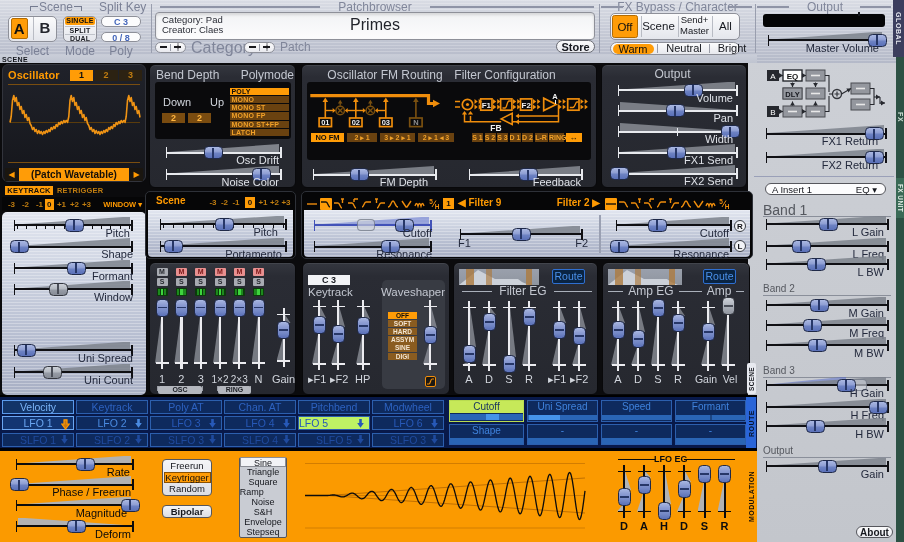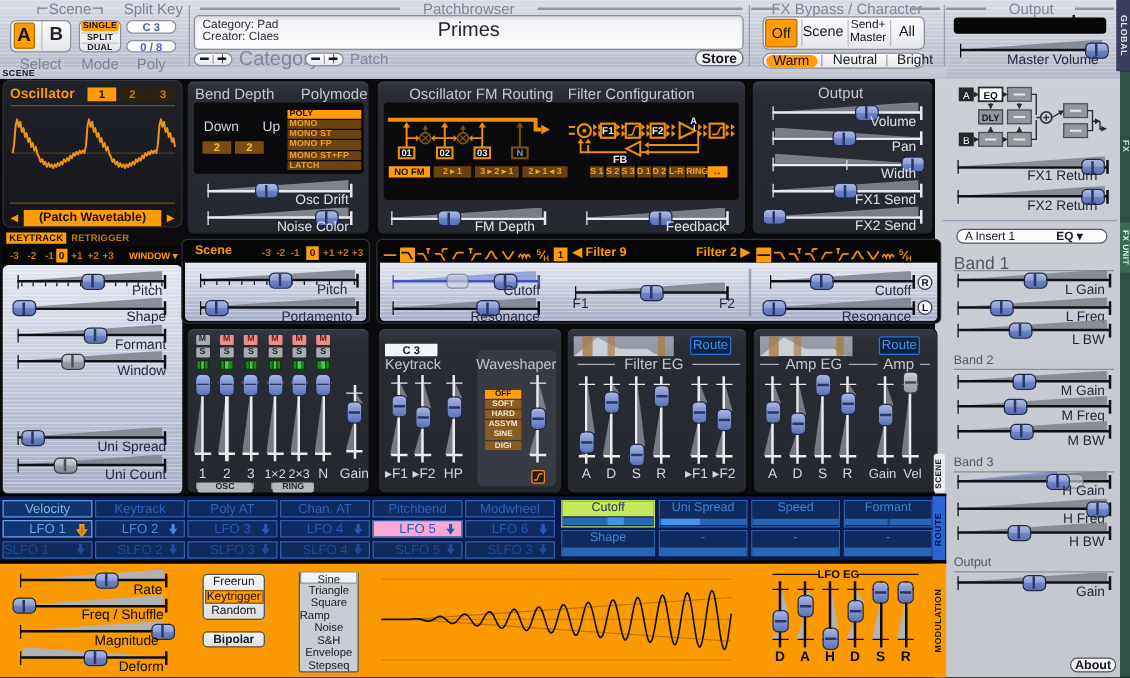--- a/index.html
+++ b/index.html
@@ -766,21 +766,21 @@
 <div style="position:absolute;left:747px;top:363px;width:9px;height:31px;display:flex;align-items:center;justify-content:center">
     <span style="writing-mode:vertical-rl;transform:rotate(180deg);font-size:6.5px;font-weight:bold;color:#16181e;letter-spacing:0.3px">SCENE</span>
   </div>
 <div style="position:absolute;left:0;top:395px;width:757px;height:56px;background:#08194a"></div>
 <div style="position:absolute;left:0;top:395px;width:757px;height:2px;background:#000"></div>
 <div style="position:absolute;left:2px;top:399.5px;width:72px;height:14px;background:#123468;border:1.2px solid #5a9aec;color:#7ab4f8;font-size:10.5px;text-align:center;line-height:12px">Velocity</div>
 <div style="position:absolute;left:2px;top:416px;width:72px;height:14px;background:#123572;border:1.2px solid #6aa6f2;color:#6aa6f2;font-size:10.5px;text-align:center;line-height:12px">LFO 1</div>
 <svg class="abs" style="left:61px;top:418.5px" width="9" height="11" viewBox="0 0 9 11">
     <path d="M3,0.8 H6 V5 H8.2 L4.5,10 L0.8,5 H3 Z" fill="#c87812" stroke="#ff9a02" stroke-width="1.2"></path>
   </svg>
-<div style="position:absolute;left:2px;top:432.5px;width:72px;height:14px;background:#0e2a5e;border:1.2px solid #2c5fae;color:#1f4a9e;font-size:10.5px;line-height:12px">SLFO 1</div>
+<div style="position:absolute;left:2px;top:432.5px;width:72px;height:14px;background:#0e2a5e;border:1.2px solid #2c5fae;color:#1f4a9e;font-size:10.5px;text-align:center;line-height:12px">SLFO 1</div>
 <svg class="abs" style="left:61px;top:435.0px" width="7" height="9" viewBox="0 0 7 9">
     <path d="M2.2,0 H4.8 V4 H6.8 L3.5,8.8 L0.2,4 H2.2 Z" fill="#1f4a9e"></path>
   </svg>
 <div style="position:absolute;left:76px;top:399.5px;width:72px;height:14px;background:#0e2a5e;border:1.2px solid #2c5fae;color:#2d62c0;font-size:10.5px;text-align:center;line-height:12px">Keytrack</div>
 <div style="position:absolute;left:76px;top:416px;width:72px;height:14px;background:#0e2a5e;border:1.2px solid #2c5fae;color:#4a8ae0;font-size:10.5px;text-align:center;line-height:12px">LFO 2</div>
 <svg class="abs" style="left:135px;top:418.5px" width="7" height="9" viewBox="0 0 7 9">
     <path d="M2.2,0 H4.8 V4 H6.8 L3.5,8.8 L0.2,4 H2.2 Z" fill="#4a8ae0"></path>
   </svg>
 <div style="position:absolute;left:76px;top:432.5px;width:72px;height:14px;background:#0e2a5e;border:1.2px solid #2c5fae;color:#1f4a9e;font-size:10.5px;text-align:center;line-height:12px">SLFO 2</div>
 <svg class="abs" style="left:135px;top:435.0px" width="7" height="9" viewBox="0 0 7 9">
@@ -798,21 +798,21 @@
 <div style="position:absolute;left:224px;top:399.5px;width:72px;height:14px;background:#0e2a5e;border:1.2px solid #2c5fae;color:#2d62c0;font-size:10.5px;text-align:center;line-height:12px">Chan. AT</div>
 <div style="position:absolute;left:224px;top:416px;width:72px;height:14px;background:#0e2a5e;border:1.2px solid #2c5fae;color:#2759b8;font-size:10.5px;text-align:center;line-height:12px">LFO 4</div>
 <svg class="abs" style="left:283px;top:418.5px" width="7" height="9" viewBox="0 0 7 9">
     <path d="M2.2,0 H4.8 V4 H6.8 L3.5,8.8 L0.2,4 H2.2 Z" fill="#2759b8"></path>
   </svg>
 <div style="position:absolute;left:224px;top:432.5px;width:72px;height:14px;background:#0e2a5e;border:1.2px solid #2c5fae;color:#1f4a9e;font-size:10.5px;text-align:center;line-height:12px">SLFO 4</div>
 <svg class="abs" style="left:283px;top:435.0px" width="7" height="9" viewBox="0 0 7 9">
     <path d="M2.2,0 H4.8 V4 H6.8 L3.5,8.8 L0.2,4 H2.2 Z" fill="#1f4a9e"></path>
   </svg>
 <div style="position:absolute;left:298px;top:399.5px;width:72px;height:14px;background:#0e2a5e;border:1.2px solid #2c5fae;color:#2d62c0;font-size:10.5px;text-align:center;line-height:12px">Pitchbend</div>
-<div style="position:absolute;left:298px;top:416px;width:72px;height:14px;background:#f9a8d4;border:1.2px solid #2c5fae;color:#2759b8;font-size:10.5px;text-align:center;line-height:12px">LFO 5</div>
+<div style="position:absolute;left:298px;top:416px;width:72px;height:14px;background:#bef264;border:1.2px solid #2c5fae;color:#2759b8;font-size:10.5px;line-height:12px">LFO 5</div>
 <svg class="abs" style="left:357px;top:418.5px" width="7" height="9" viewBox="0 0 7 9">
     <path d="M2.2,0 H4.8 V4 H6.8 L3.5,8.8 L0.2,4 H2.2 Z" fill="#2759b8"></path>
   </svg>
 <div style="position:absolute;left:298px;top:432.5px;width:72px;height:14px;background:#0e2a5e;border:1.2px solid #2c5fae;color:#1f4a9e;font-size:10.5px;text-align:center;line-height:12px">SLFO 5</div>
 <svg class="abs" style="left:357px;top:435.0px" width="7" height="9" viewBox="0 0 7 9">
     <path d="M2.2,0 H4.8 V4 H6.8 L3.5,8.8 L0.2,4 H2.2 Z" fill="#1f4a9e"></path>
   </svg>
 <div style="position:absolute;left:372px;top:399.5px;width:72px;height:14px;background:#0e2a5e;border:1.2px solid #2c5fae;color:#2d62c0;font-size:10.5px;text-align:center;line-height:12px">Modwheel</div>
 <div style="position:absolute;left:372px;top:416px;width:72px;height:14px;background:#0e2a5e;border:1.2px solid #2c5fae;color:#2759b8;font-size:10.5px;text-align:center;line-height:12px">LFO 6</div>
 <svg class="abs" style="left:431px;top:418.5px" width="7" height="9" viewBox="0 0 7 9">
@@ -860,21 +860,21 @@
 <div style="position:absolute;left:131.8px;top:458.5px;width:1.8px;height:11px;background:#0c0c0c"></div>
 <div style="position:absolute;left:75.5px;top:457.5px;width:19px;height:13px;border-radius:4.5px;background:linear-gradient(180deg,#aab8e2 0%,#8c9cd2 48%,#6f84c4 52%,#5a70b8 100%);border:1.4px solid #1f2948;box-sizing:border-box"></div>
 <div style="position:absolute;left:84.2px;top:459.0px;width:1.6px;height:10px;background:#273768"></div>
 <div style="position:absolute;left:10px;top:466.5px;width:120px;text-align:right;font-size:11px;color:#0a0a0a;line-height:11px">Rate</div>
 <div style="position:absolute;left:18px;top:476.0px;width:113px;height:8px;background:#b2b2b2;clip-path:polygon(0 100%,100% 0,100% 100%)"></div>
 <div style="position:absolute;left:16px;top:483.5px;width:117px;height:2.2px;background:#0c0c0c"></div>
 <div style="position:absolute;left:15.5px;top:479.0px;width:1.8px;height:11px;background:#0c0c0c"></div>
 <div style="position:absolute;left:131.8px;top:479.0px;width:1.8px;height:11px;background:#0c0c0c"></div>
 <div style="position:absolute;left:9.5px;top:478.0px;width:19px;height:13px;border-radius:4.5px;background:linear-gradient(180deg,#aab8e2 0%,#8c9cd2 48%,#6f84c4 52%,#5a70b8 100%);border:1.4px solid #1f2948;box-sizing:border-box"></div>
 <div style="position:absolute;left:18.2px;top:479.5px;width:1.6px;height:10px;background:#273768"></div>
-<div style="position:absolute;left:11px;top:487.0px;width:120px;text-align:right;font-size:11px;color:#0a0a0a;line-height:11px">Freq / Shuffle</div>
+<div style="position:absolute;left:11px;top:487.0px;width:120px;text-align:right;font-size:11px;color:#0a0a0a;line-height:11px">Phase / Freerun</div>
 <div style="position:absolute;left:18px;top:496.5px;width:113px;height:8px;background:#b2b2b2;clip-path:polygon(0 100%,100% 0,100% 100%)"></div>
 <div style="position:absolute;left:16px;top:504px;width:117px;height:2.2px;background:#0c0c0c"></div>
 <div style="position:absolute;left:15.5px;top:499.5px;width:1.8px;height:11px;background:#0c0c0c"></div>
 <div style="position:absolute;left:131.8px;top:499.5px;width:1.8px;height:11px;background:#0c0c0c"></div>
 <div style="position:absolute;left:120.5px;top:498.5px;width:19px;height:13px;border-radius:4.5px;background:linear-gradient(180deg,#aab8e2 0%,#8c9cd2 48%,#6f84c4 52%,#5a70b8 100%);border:1.4px solid #1f2948;box-sizing:border-box"></div>
 <div style="position:absolute;left:129.2px;top:500.0px;width:1.6px;height:10px;background:#273768"></div>
 <div style="position:absolute;left:7px;top:507.5px;width:120px;text-align:right;font-size:11px;color:#0a0a0a;line-height:11px">Magnitude</div>
 <div style="position:absolute;left:18px;top:517.5px;width:113px;height:8px;background:#b2b2b2;clip-path:polygon(0 0,0 100%,100% 100%)"></div>
 <div style="position:absolute;left:16px;top:525px;width:117px;height:2.2px;background:#0c0c0c"></div>
 <div style="position:absolute;left:15.5px;top:520.5px;width:1.8px;height:11px;background:#0c0c0c"></div>
@@ -1017,21 +1017,21 @@
 <div style="position:absolute;left:768px;top:148.5px;width:116px;height:8px;background:rgba(125,130,140,0.85);clip-path:polygon(0 100%,100% 0,100% 100%)"></div>
 <div style="position:absolute;left:766px;top:156px;width:120px;height:2.2px;background:#101014"></div>
 <div style="position:absolute;left:765.5px;top:151.5px;width:1.8px;height:11px;background:#101014"></div>
 <div style="position:absolute;left:884.8px;top:151.5px;width:1.8px;height:11px;background:#101014"></div>
 <div style="position:absolute;left:864.5px;top:150.5px;width:19px;height:13px;border-radius:4.5px;background:linear-gradient(180deg,#aab8e2 0%,#8c9cd2 48%,#6f84c4 52%,#5a70b8 100%);border:1.4px solid #1f2948;box-sizing:border-box"></div>
 <div style="position:absolute;left:873.2px;top:152.0px;width:1.6px;height:10px;background:#273768"></div>
 <div style="position:absolute;left:758px;top:159.5px;width:120px;text-align:right;font-size:11px;color:#23293c;line-height:11px">FX2 Return</div>
 <div style="position:absolute;left:754px;top:175.5px;width:140px;height:1.4px;background:#9aa0b8"></div>
 <div style="position:absolute;left:765px;top:182.5px;width:121px;height:12.5px;background:#fcfcfd;border:1px solid #55565c;border-radius:7px"></div>
 <div style="position:absolute;left:772px;top:184.5px;width:70px;height:9px;color:#16181e;font-size:9.5px;line-height:9px">A Insert 1</div>
-<div style="position:absolute;left:845px;top:184.5px;width:32px;height:9px;color:#16181e;font-size:9.5px;font-weight:bold;line-height:9px">EQ ▾</div>
+<div style="position:absolute;left:845px;top:184.5px;width:32px;height:9px;color:#16181e;font-size:9.5px;font-weight:normal;text-align:right;line-height:9px">EQ ▾</div>
 <div style="position:absolute;left:763px;top:205px;width:60px;height:10px;color:#55585f;font-size:14px;line-height:10px">Band 1</div>
 <div style="position:absolute;left:763px;top:215.5px;width:128px;height:1.2px;background:#8a8f9a"></div>
 <div style="position:absolute;left:768px;top:215.5px;width:118px;height:8px;background:rgba(125,130,140,0.85);clip-path:polygon(0 100%,100% 0,100% 100%)"></div>
 <div style="position:absolute;left:766px;top:223px;width:122px;height:2.2px;background:#101014"></div>
 <div style="position:absolute;left:765.5px;top:218.5px;width:1.8px;height:11px;background:#101014"></div>
 <div style="position:absolute;left:886.8px;top:218.5px;width:1.8px;height:11px;background:#101014"></div>
 <div style="position:absolute;left:818.5px;top:217.5px;width:19px;height:13px;border-radius:4.5px;background:linear-gradient(180deg,#aab8e2 0%,#8c9cd2 48%,#6f84c4 52%,#5a70b8 100%);border:1.4px solid #1f2948;box-sizing:border-box"></div>
 <div style="position:absolute;left:827.2px;top:219.0px;width:1.6px;height:10px;background:#273768"></div>
 <div style="position:absolute;left:764px;top:226.5px;width:120px;text-align:right;font-size:11px;color:#23293c;line-height:11px">L Gain</div>
 <div style="position:absolute;left:768px;top:237.5px;width:118px;height:8px;background:rgba(125,130,140,0.85);clip-path:polygon(0 100%,100% 0,100% 100%)"></div>

